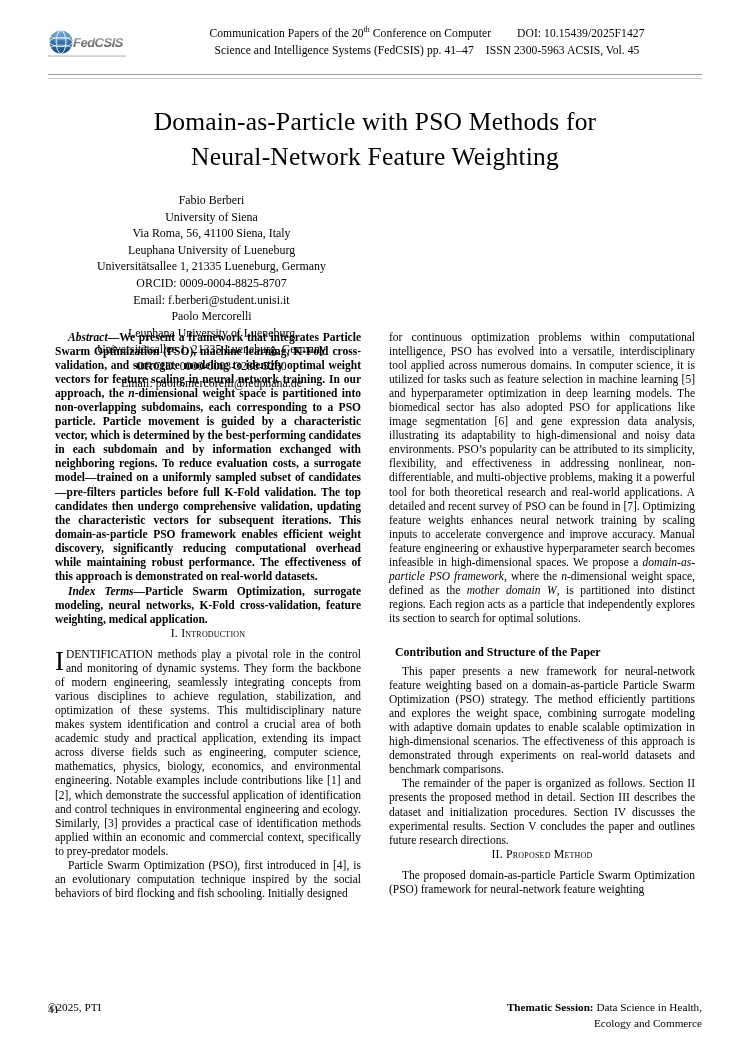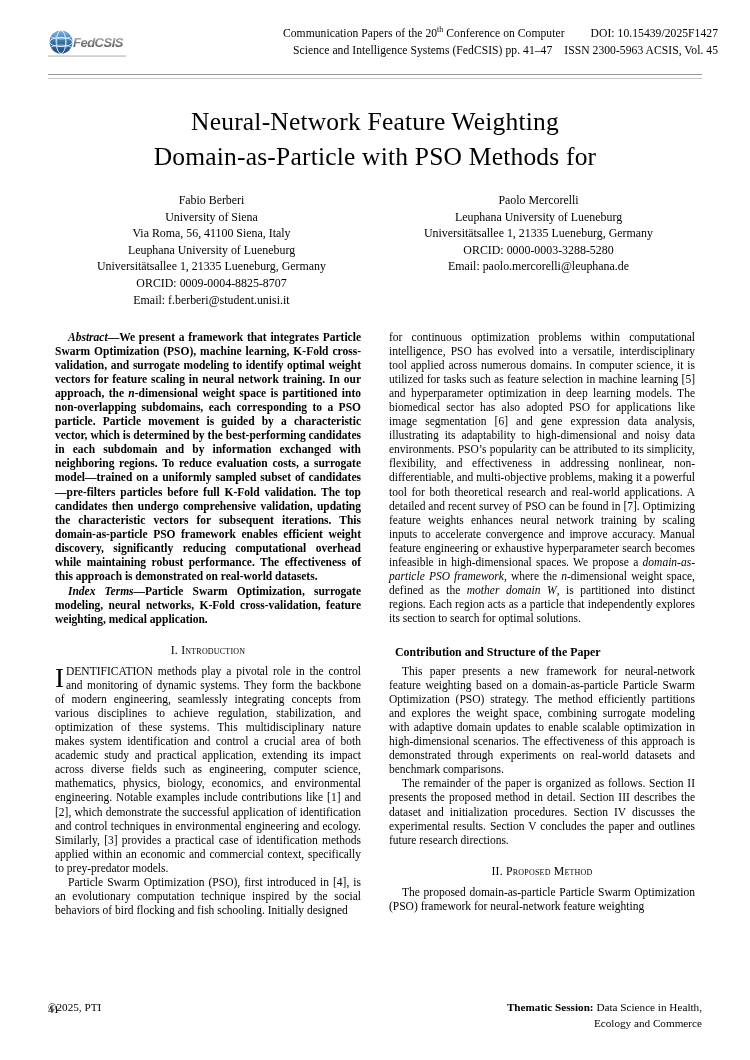--- a/index.html
+++ b/index.html
@@ -33,24 +33,24 @@
   .logo {
     position: absolute;
     left: 0px;
     top: 2px;
     width: 78px;
     height: 30px;
   }
   .logo svg { display: block; }
   .header-lines {
     position: absolute;
-    left: 112px;
+    left: 100px;
     top: 0px;
     width: 558px;
-    text-align: right;
+    text-align: center;
     font-size: 11.6px;
     line-height: 16.5px;
     letter-spacing: 0.05px;
   }
   .hl-row {
     display: block;
     white-space: nowrap;
   }
   .hl-gap-a { display:inline-block; width: 26px; }
   .hl-gap-b { display:inline-block; width: 12px; }
@@ -80,21 +80,21 @@
   }
   .title-line { display: block; }
 
   
   .authors {
     position: absolute;
     left: 48px;
     top: 192px;
     width: 654px;
     display: flex;
-    flex-direction: row;
+    flex-direction: column;
   }
   .author-col {
     width: 50%;
     text-align: center;
     font-size: 11.9px;
     line-height: 16.6px;
   }
   .author-name { display:block; }
   .author-line { display:block; }
 
@@ -123,21 +123,20 @@
     text-indent: 13px;
     text-align: justify;
     margin-top: 1px;
   }
   .indexterms .lead { font-style: italic; font-weight: bold; }
 
   .section-head {
     text-align: center;
     font-variant: small-caps;
     font-size: 11.8px;
-    margin-top: 17px;
     margin-bottom: 7px;
     letter-spacing: 0.2px;
   }
   .sub-head {
     font-weight: bold;
     font-size: 11.9px;
     margin-top: 20px;
     margin-bottom: 5px;
     text-indent: 6px;
   }
@@ -227,22 +226,22 @@
       </span>
       <span class="hl-row">
         <span>Science and Intelligence Systems (FedCSIS) pp. 41–47</span><span class="hl-gap-b"></span><span>ISSN 2300-5963 ACSIS, Vol. 45</span>
       </span>
     </div>
   </div>
 
   <div class="rule"></div>
 
   <div class="title">
+    <span class="title-line">Domain-as-Particle with PSO Methods for</span>
     <span class="title-line">Neural-Network Feature Weighting</span>
-    <span class="title-line">Domain-as-Particle with PSO Methods for</span>
   </div>
 
   <div class="authors">
 
     <div class="author-col">
       <span class="author-name">Fabio Berberi</span>
       <span class="author-line">University of Siena</span>
       <span class="author-line">Via Roma, 56, 41100 Siena, Italy</span>
       <span class="author-line">Leuphana University of Lueneburg</span>
       <span class="author-line">Universitätsallee 1, 21335 Lueneburg, Germany</span>

